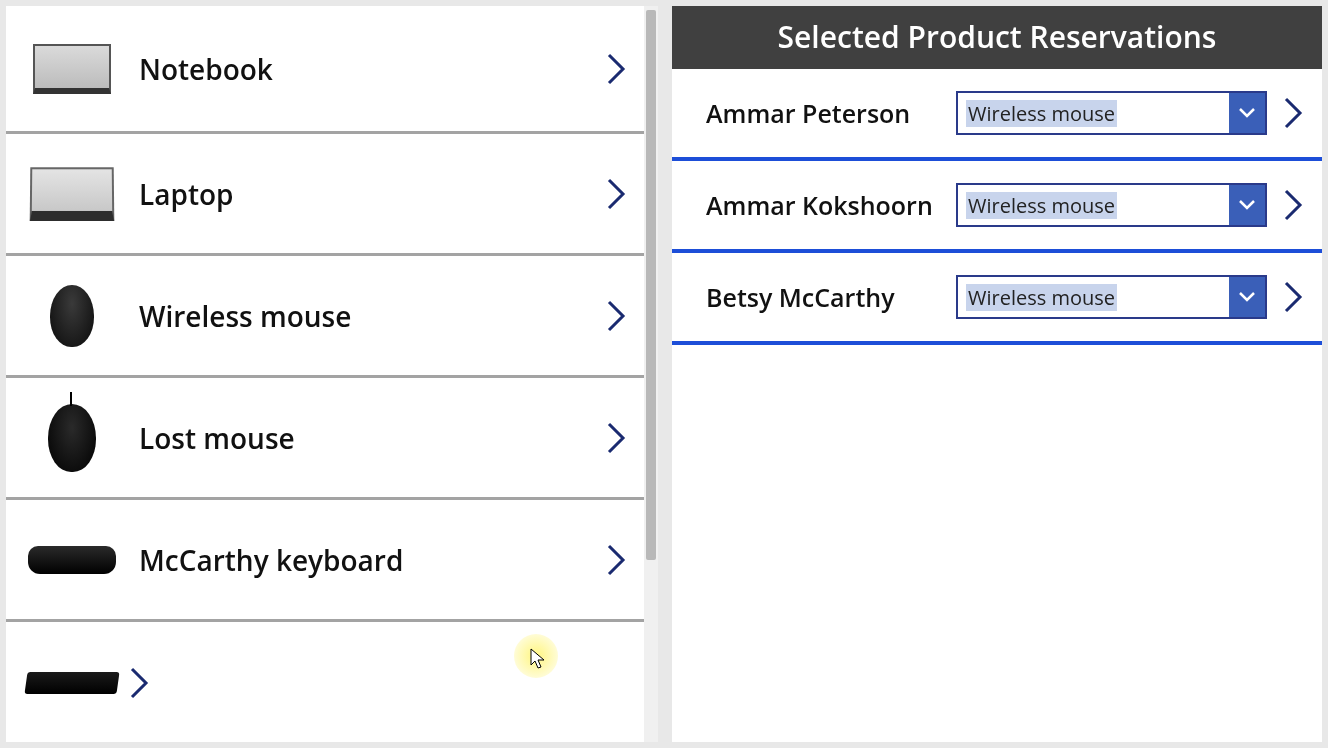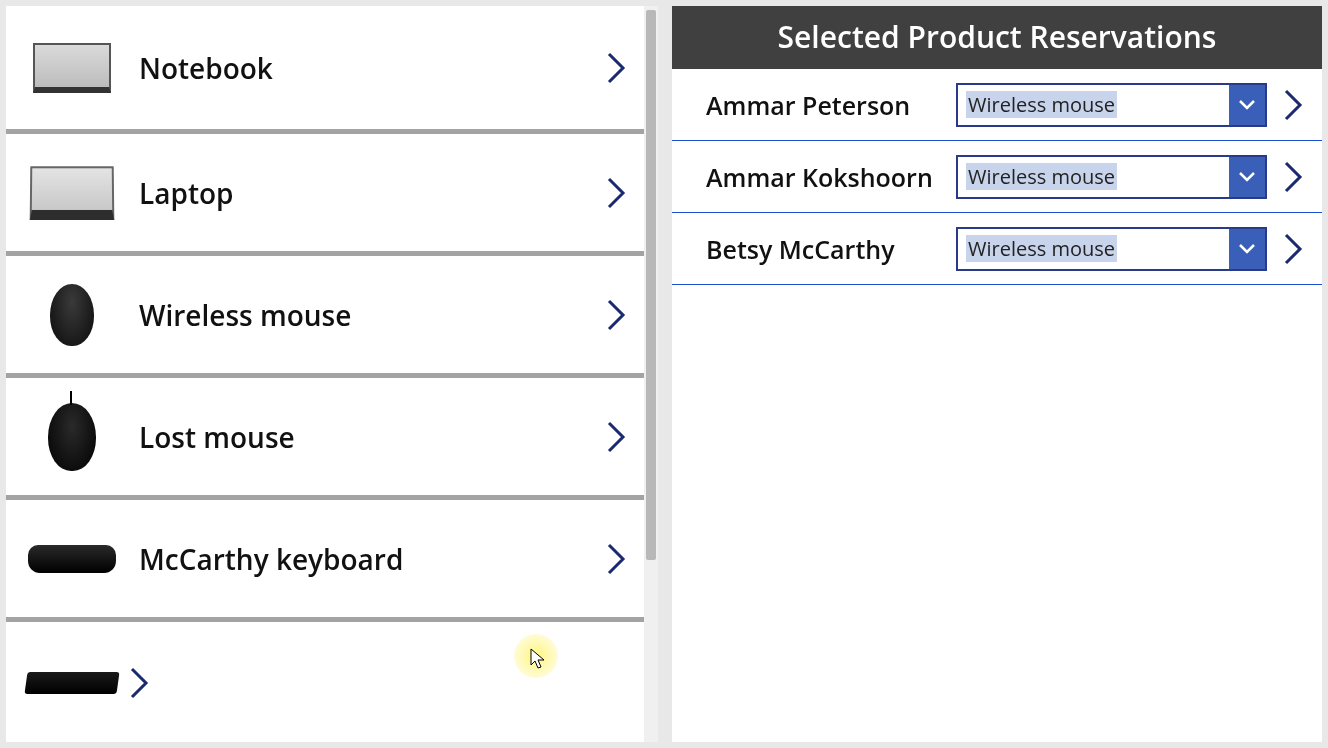--- a/index.html
+++ b/index.html
@@ -5,29 +5,29 @@
   * { box-sizing: border-box; margin: 0; padding: 0; }
   html, body { width: 1328px; height: 748px; font-family: "Segoe UI", "Open Sans", Arial, sans-serif; background: #e8e8e8; overflow: hidden; }
   .app { display: flex; width: 1328px; height: 748px; padding: 6px; gap: 0; }
   .pane { background: #ffffff; position: relative; }
   .left-pane { width: 638px; height: 736px; overflow-y: auto; }
   .right-pane { flex: 1; height: 736px; margin-left: 14px; overflow-y: auto; }
   .scroll-gutter { width: 14px; height: 736px; background: #f0f0f0; position: relative; }
   .scroll-thumb { position: absolute; left: 2px; width: 10px; background: #b8b8b8; border-radius: 2px; }
 
   
-  .product-row { display: flex; align-items: center; height: 122px; border-bottom: 5px solid #a3a3a3; padding: 0 8px 0 18px; cursor: pointer; }
+  .product-row { display: flex; align-items: center; height: 122px; border-bottom: 3px solid #a3a3a3; padding: 0 8px 0 18px; cursor: pointer; }
   .product-row:first-child { height: 128px; }
   .product-img { width: 95px; height: 80px; display: flex; align-items: center; justify-content: center; }
   .product-label { flex: 1; font-size: 28px; font-weight: 600; color: #111; padding-left: 20px; }
   .row-chevron { width: 40px; display: flex; justify-content: center; }
 
   
   .section-header { background: #404040; color: #ffffff; font-size: 30px; font-weight: 600; text-align: center; padding: 10px 0 12px 0; }
-  .reservation-row { display: flex; align-items: center; height: 72px; border-bottom: 1px solid #1d4ed8; padding: 0 10px 0 34px; }
+  .reservation-row { display: flex; align-items: center; height: 92px; border-bottom: 4px solid #1d4ed8; padding: 0 10px 0 34px; }
   .res-name { flex: 0 0 250px; font-size: 25px; font-weight: 600; color: #111; }
   .res-select { display: flex; align-items: center; border: 2px solid #2a3a8a; height: 44px; width: 320px; background: #fff; cursor: pointer; }
   .res-select-value { flex: 1; padding: 0 8px; font-size: 20px; color: #222; }
   .res-select-value span { background: #c8d4ec; padding: 0 2px; }
   .res-select-btn { width: 36px; height: 100%; background: #3a5fb8; display: flex; align-items: center; justify-content: center; }
   .res-chevron { width: 40px; display: flex; justify-content: center; margin-left: 6px; }
 
   .gap { height: 60px; }
 
   

